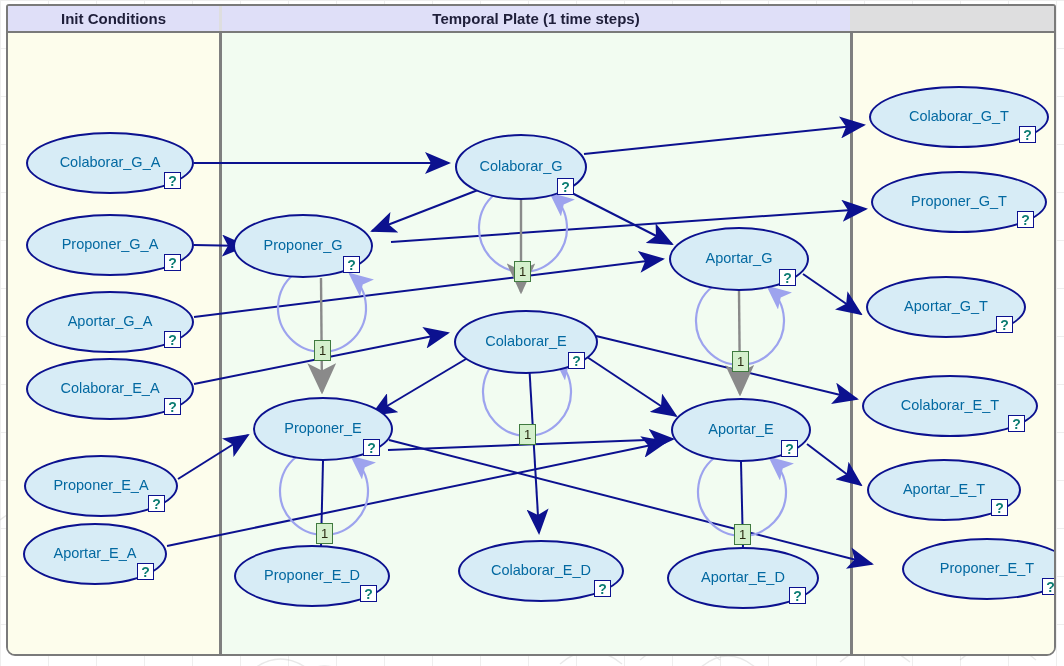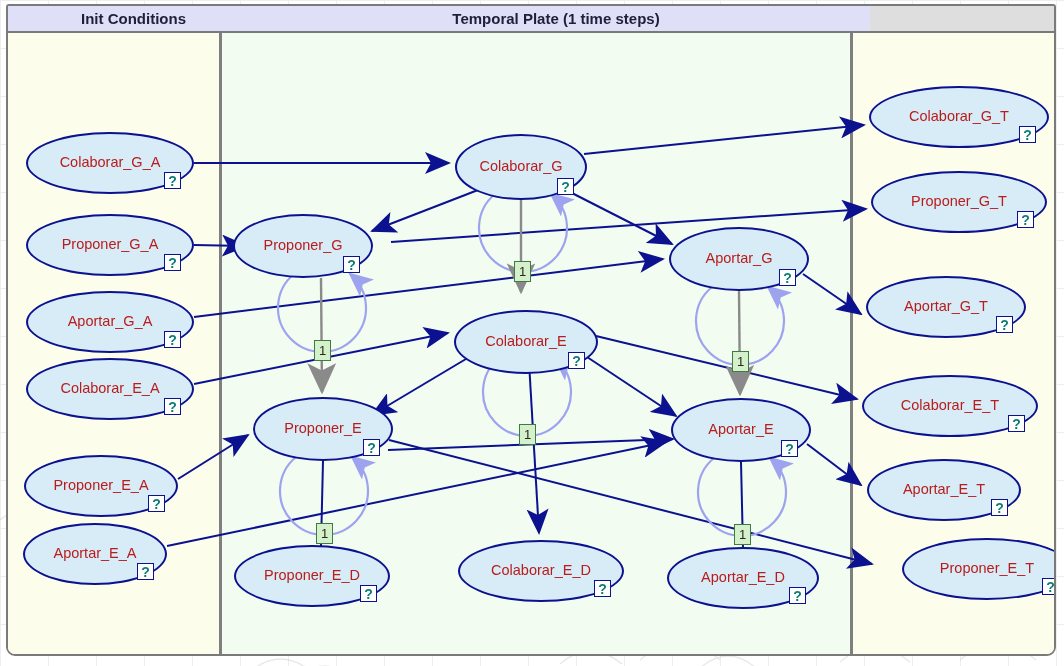--- a/index.html
+++ b/index.html
@@ -17,39 +17,39 @@
 
   #panel{position:absolute;left:6px;top:4px;width:1050px;height:652px;
          border:2px solid #7a7a7a;border-radius:3px 3px 9px 9px;box-sizing:border-box;
          background:#fdfdec;overflow:hidden;}
 
   
   #header{position:absolute;left:0;top:0;width:100%;height:27px;
           background:#dededf;border-bottom:2px solid #7a7a7a;box-sizing:border-box;}
   .hdrcell{position:absolute;top:0;height:25px;background:#dfdff8;
            display:flex;align-items:center;justify-content:center;
-           font-weight:bold;font-size:15px;color:#1f1f3a;white-space:nowrap;padding-left:20px;}
+           font-weight:bold;font-size:15px;color:#1f1f3a;white-space:nowrap;}
 
   
   .col{position:absolute;top:27px;bottom:0;}
   #col-init{left:0;width:211px;background:#fdfdec;}
   #col-plate{left:214px;width:628px;background:#f2fcf1;}
   #col-term{left:845px;right:0;background:#fdfdec;}
   .divider{position:absolute;top:27px;bottom:0;width:3px;background:#7f7f7f;}
 
   #svg{position:absolute;left:0;top:0;width:1050px;height:652px;}
 
   
   .node{position:absolute;}
   .node .ell{position:absolute;left:0;top:0;width:100%;height:100%;
              border:2.5px solid #0c118f;border-radius:50%;
              background:#d7ecf6;box-sizing:border-box;}
   .node .lbl{position:absolute;left:0;top:0;width:100%;height:100%;
              display:flex;align-items:center;justify-content:center;
-             text-align:center;font-size:14.5px;color:#b91c1c;line-height:1.35;
+             text-align:center;font-size:14.5px;color:#0369a1;line-height:1.35;
              padding:0 6px;box-sizing:border-box;}
   .node.two .lbl{font-size:14.5px;}
 
   
   .qbadge{position:absolute;width:17px;height:17px;background:#ffffff;
           border:1.5px solid #0c118f;box-sizing:border-box;
           display:flex;align-items:center;justify-content:center;
           font-size:14px;font-weight:bold;color:#0d7d73;line-height:1;}
 
   

